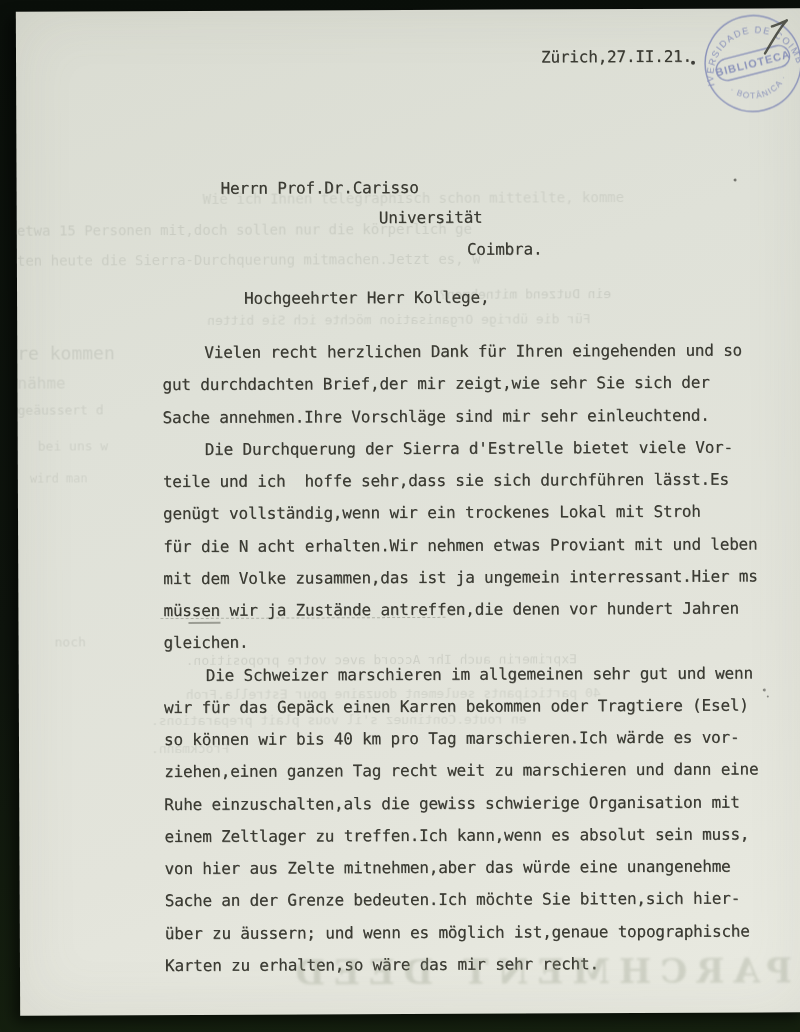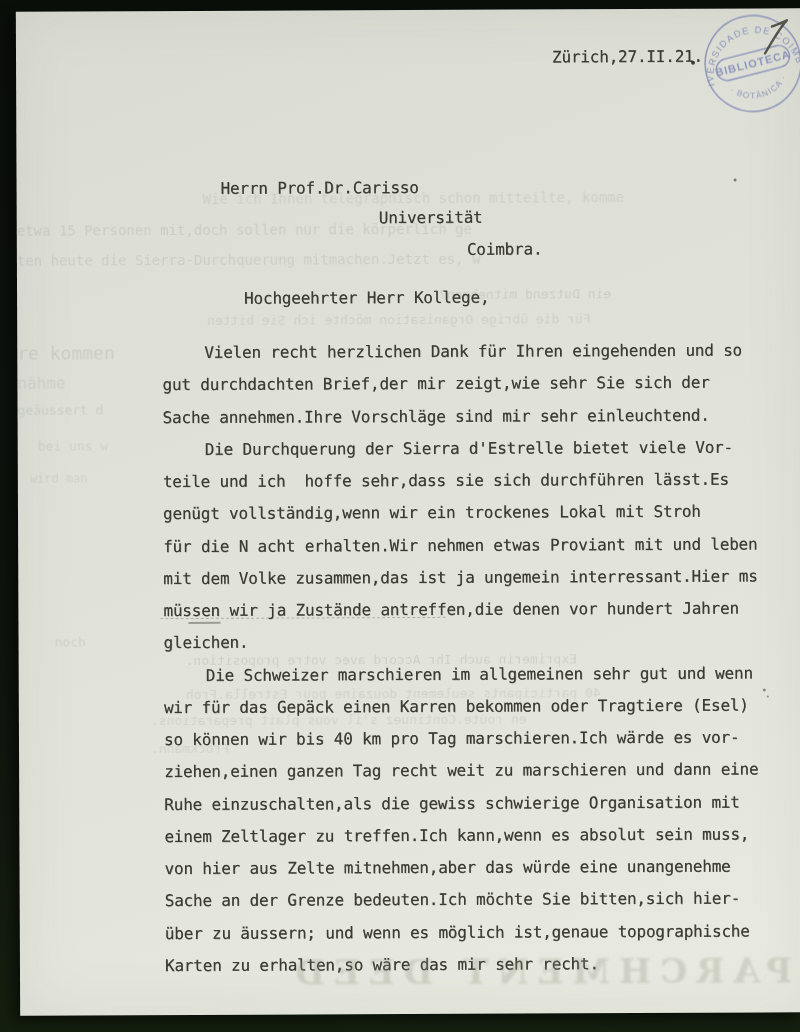--- a/index.html
+++ b/index.html
@@ -12,21 +12,21 @@
     position:absolute;left:18px;top:10px;right:-4px;bottom:18px;
     background:linear-gradient(160deg,#dadcd2 0%,#dfe1d8 35%,#e3e4db 70%,#e9eae1 100%);
     transform:rotate(-0.25deg);
     box-shadow:-6px 6px 14px rgba(0,0,0,0.55), inset 0 0 60px rgba(120,125,105,0.12);
   }
   .typed{
     position:absolute;color:#3b3b33;font-size:16px;white-space:pre;
     text-shadow:0.3px 0.3px 0.6px rgba(45,45,38,0.55);
     letter-spacing:-0.2px;
   }
-  #date-line{left:536px;top:38px;}
+  #date-line{left:525px;top:38px;}
   #recipient-name{left:168px;top:168px;margin-left:36px;}
   #recipient-university{left:362px;top:198px;}
   #recipient-city{left:450px;top:230px;text-align:center;}
   #salutation{left:227px;top:278px;}
   #body-lines{position:absolute;left:145px;top:326px;width:640px;}
   #body-lines .line{
     line-height:32.25px;height:32.25px;white-space:pre;color:#3b3b33;
     font-size:16px;letter-spacing:-0.2px;
     text-shadow:0.3px 0.3px 0.6px rgba(45,45,38,0.55);
   }

